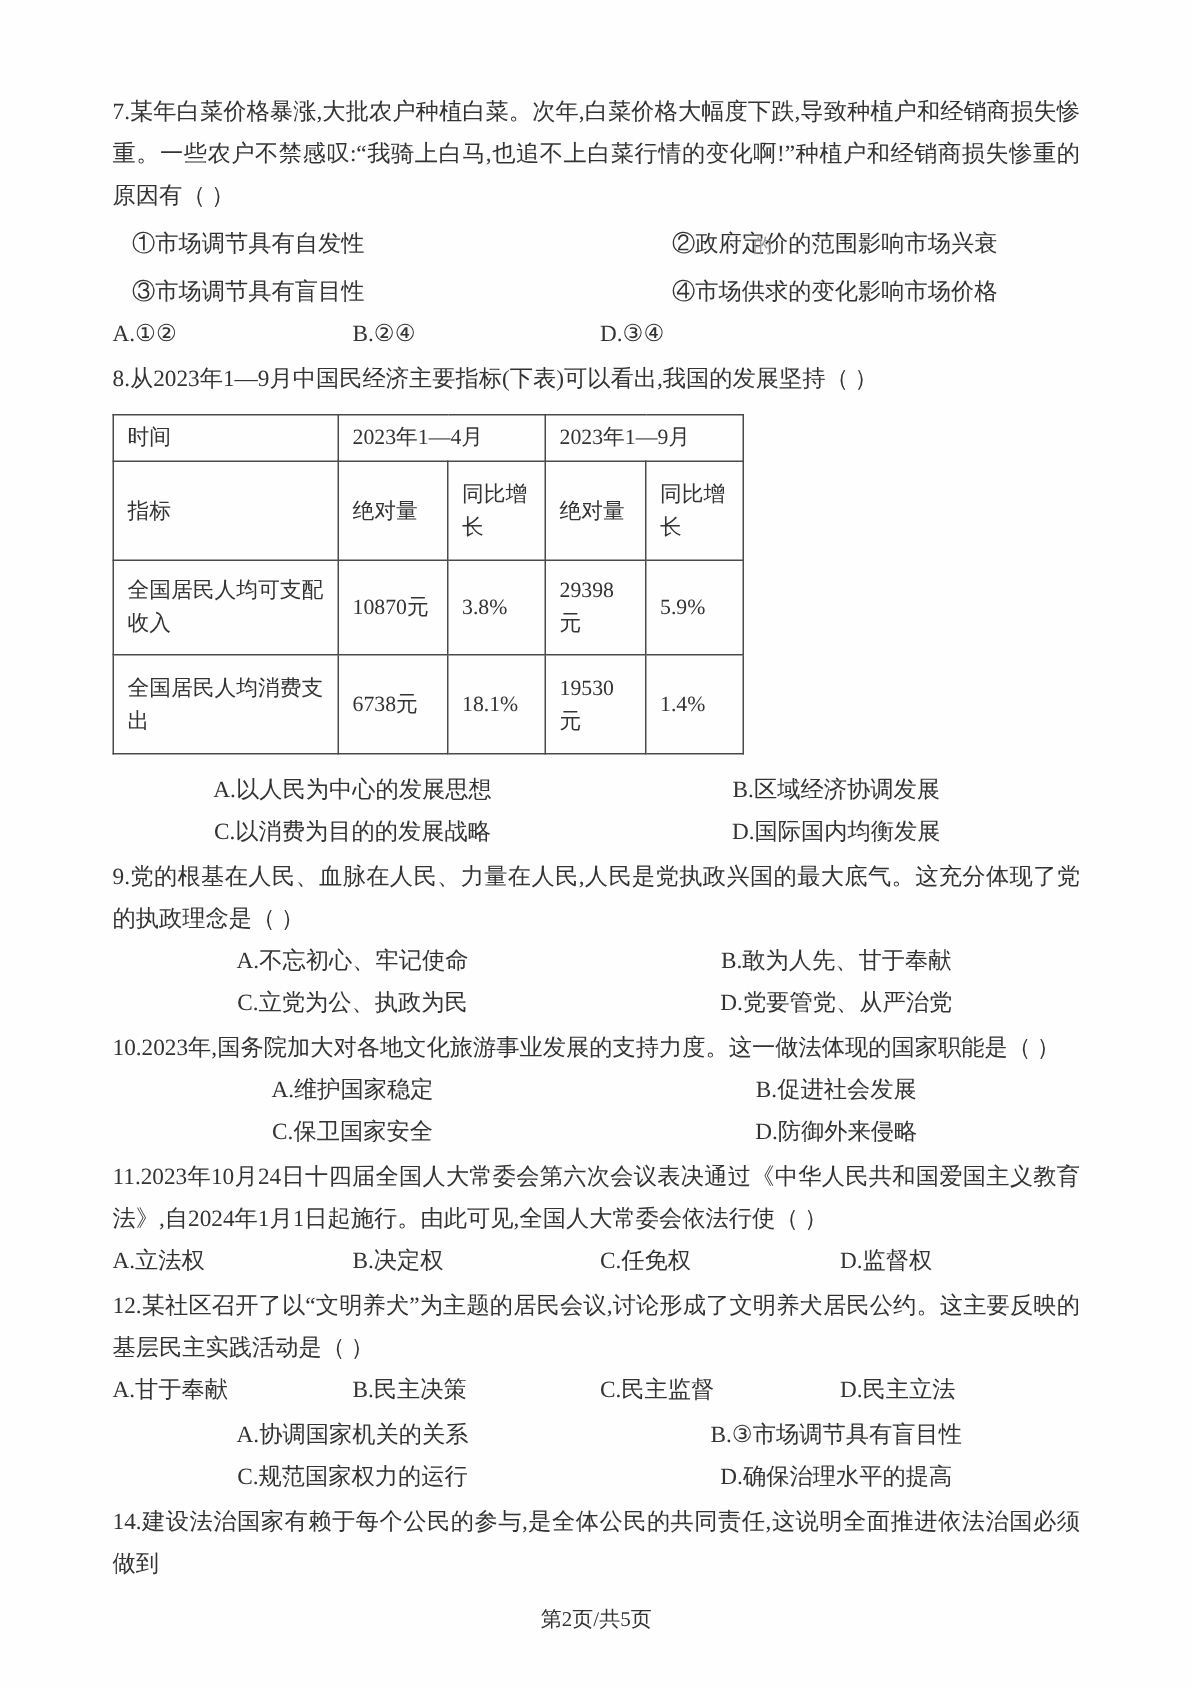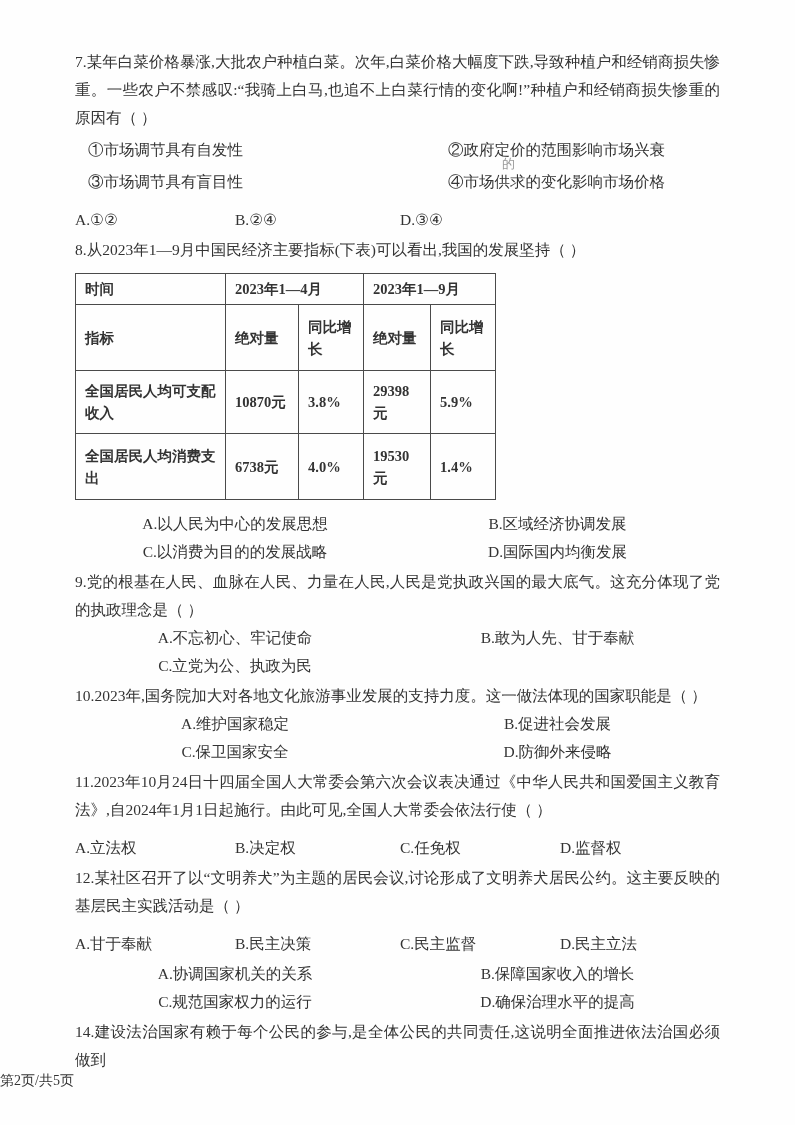--- a/index.html
+++ b/index.html
@@ -7,21 +7,21 @@
   body {
     font-family: "Liberation Serif", "DejaVu Serif", serif;
     color: #333333;
   }
   .page {
     position: relative;
     width: 795px;
     height: 1125px;
     margin: 0 auto;
     background: #fefefe;
-    padding: 48px 75px 0 75px;
+    padding: 61px 75px 0 75px;
     font-size: 15.5px;
     line-height: 28px;
     overflow: hidden;
   }
   .q { margin-bottom: 2px; }
   .stem { text-align: justify; }
   
   .pair {
     display: grid;
     grid-template-columns: 360px 1fr;
@@ -31,54 +31,53 @@
   
   .two {
     display: grid;
     grid-template-columns: 320px 1fr;
     text-align: center;
   }
   
   .four {
     display: grid;
     grid-template-columns: 160px 165px 160px 1fr;
-    margin-top: 10px;
+    margin-top: 0;
   }
   table.stats {
     border-collapse: collapse;
     margin: 9px 0 10px 0;
     font-size: 14.5px;
     line-height: 22px;
     color: #333333;
   }
   table.stats td {
     border: 1px solid #4a4a4a;
     padding: 4px 9px;
     vertical-align: middle;
     text-align: left;
-    font-weight: bold;
   }
   tr.tr-period td  { height: 30px; }
   tr.tr-measure td { height: 66px; }
   tr.tr-data1 td   { height: 63px; }
   tr.tr-data2 td   { height: 66px; }
   .stray {
     position: absolute;
     left: 502px;
     top: 157px;
     font-size: 13px;
     line-height: 14px;
     color: #9a9a9a;
   }
   .footer {
     position: absolute;
     left: 0;
     right: 0;
     bottom: 30px;
-    text-align: left;
+    text-align: center;
     font-size: 14px;
     color: #333333;
   }
 </style>
 </head>
 <body>
 
 <div class="page">
 
   <section class="q">
@@ -126,21 +125,21 @@
       <tr class="tr-data1">
         <td>全国居民人均可支配收入</td>
         <td>10870元</td>
         <td>3.8%</td>
         <td>29398元</td>
         <td>5.9%</td>
       </tr>
       <tr class="tr-data2">
         <td>全国居民人均消费支出</td>
         <td>6738元</td>
-        <td>4.0%</td>
+        <td>18.1%</td>
         <td>19530元</td>
         <td>1.4%</td>
       </tr>
     </tbody>
       </table>
     <div class="two">
       <span>A.以人民为中心的发展思想</span>
       <span>B.区域经济协调发展</span>
     </div>
     <div class="two">
@@ -150,20 +149,21 @@
   </section>
 
   <section class="q">
     <p class="stem">9.党的根基在人民、血脉在人民、力量在人民,人民是党执政兴国的最大底气。这充分体现了党的执政理念是（    ）</p>
     <div class="two">
       <span>A.不忘初心、牢记使命</span>
       <span>B.敢为人先、甘于奉献</span>
     </div>
     <div class="two">
       <span>C.立党为公、执政为民</span>
+      <span>D.党要管党、从严治党</span>
     </div>
   </section>
 
   <section class="q">
     <p class="stem">10.2023年,国务院加大对各地文化旅游事业发展的支持力度。这一做法体现的国家职能是（    ）</p>
     <div class="two">
       <span>A.维护国家稳定</span>
       <span>B.促进社会发展</span>
     </div>
     <div class="two">
@@ -188,21 +188,21 @@
       <span>A.甘于奉献</span>
       <span>B.民主决策</span>
       <span>C.民主监督</span>
       <span>D.民主立法</span>
     </div>
   </section>
 
   <section class="q">
     <div class="two">
       <span>A.协调国家机关的关系</span>
-      <span>B.保障国家收入的增长</span>
+      <span>B.③市场调节具有盲目性</span>
     </div>
     <div class="two">
       <span>C.规范国家权力的运行</span>
       <span>D.确保治理水平的提高</span>
     </div>
   </section>
 
   <section class="q">
     <p class="stem">14.建设法治国家有赖于每个公民的参与,是全体公民的共同责任,这说明全面推进依法治国必须做到</p>
   </section>

